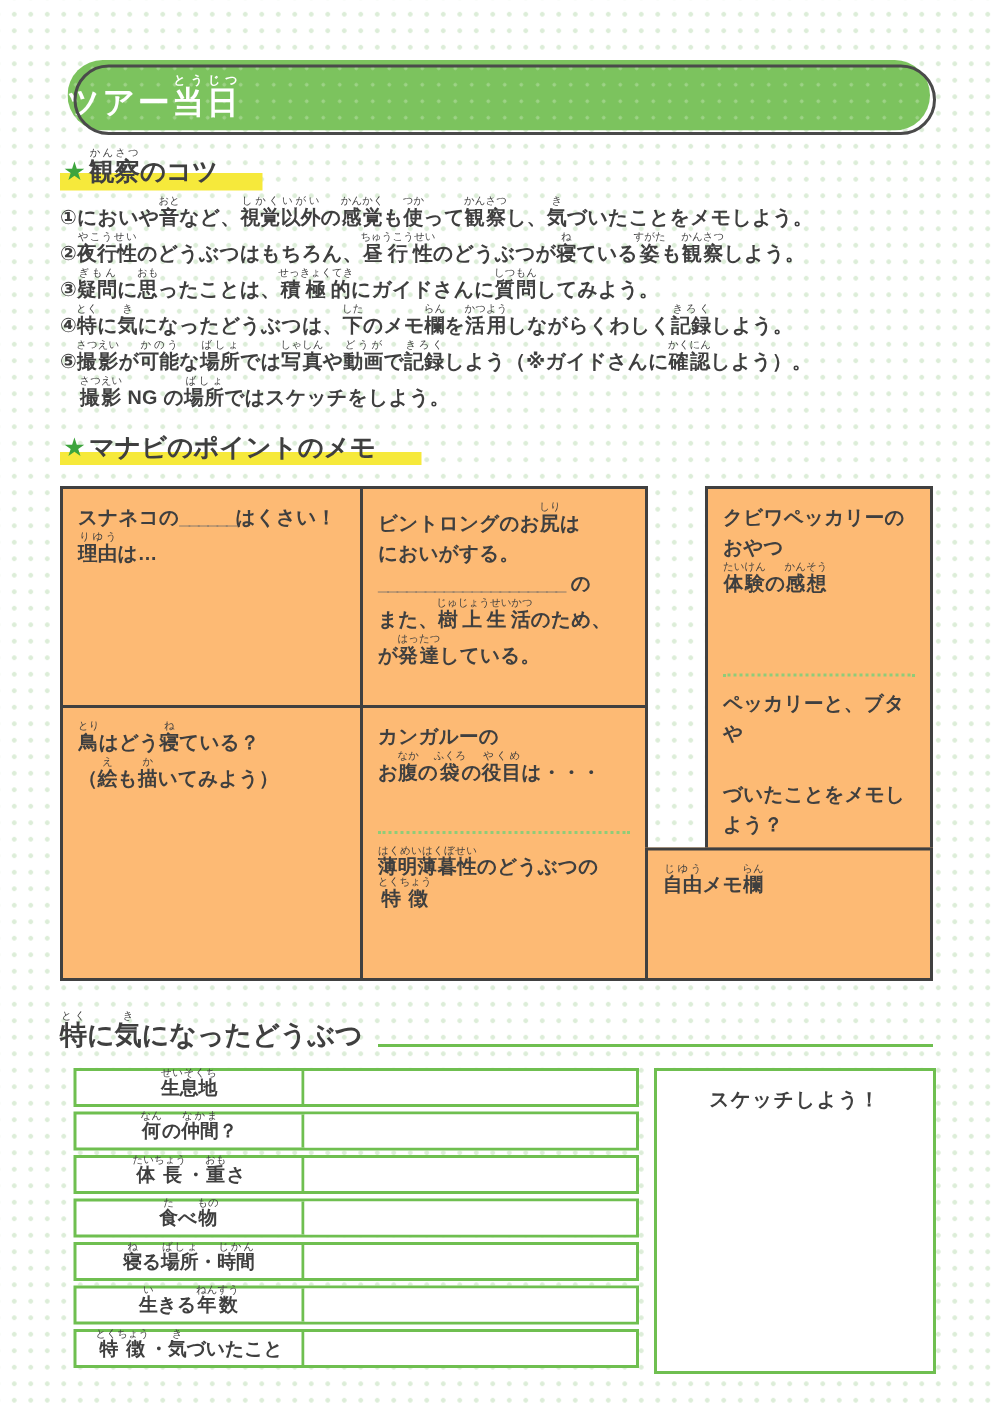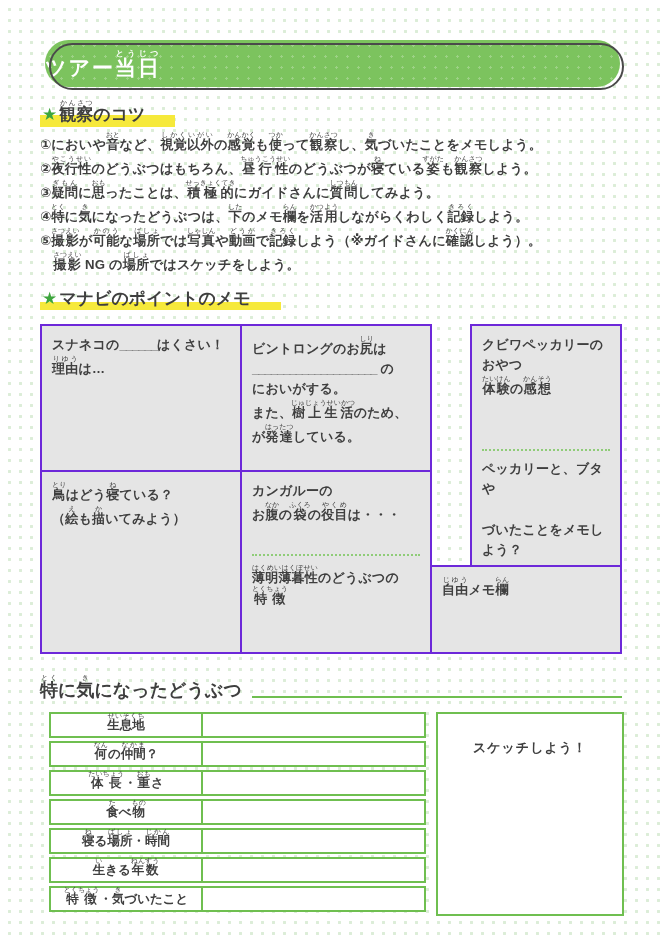--- a/index.html
+++ b/index.html
@@ -61,22 +61,22 @@
 
   
   .memo-section { margin: 16px 0 0 40px; }
   .memo-grid { display: flex; margin-top: 14px; }
   .memo-col { display: flex; flex-direction: column; }
   .memo-col + .memo-col { margin-left: -2px; }
   .memo-col1 { width: 202px; }
   .memo-col2 { width: 192px; }
   .memo-col3 { width: 192px; }
   .memo-cell {
-    border: 2px solid #6d28d9;
-    background: #e5e5e5;
+    border: 2px solid #404040;
+    background: #fdba74;
     padding: 9px 10px 6px 10px;
     overflow: hidden;
   }
   .memo-cell + .memo-cell { margin-top: -2px; }
   .memo-col1 .memo-cell:nth-child(1) { height: 148px; }
   .memo-col1 .memo-cell:nth-child(2) { height: 184px; }
   .memo-col2 .memo-cell:nth-child(1) { height: 148px; }
   .memo-col2 .memo-cell:nth-child(2) { height: 184px; }
   .memo-col3 .memo-cell:nth-child(1) { height: 243px; margin-left: 40px; }
   .memo-col3 .memo-cell:nth-child(2) { height: 89px; }
@@ -112,21 +112,21 @@
     text-align: center;
   }
   .animal-value { flex: 1; background: #ffffff; }
 
   .sketch-box {
     margin-left: 10px;
     width: 188px; height: 204px;
     border: 2px solid #6fbf50;
     background: #ffffff;
     text-align: center;
-    padding-top: 25px;
+    padding-top: 10px;
   }
   .sketch-label { font-size: 13px; font-weight: bold; letter-spacing: 1px; }
 
   ruby { ruby-position: over; }
 </style>
 </head>
 <body>
 
 <div class="page">
 
@@ -155,22 +155,22 @@
             <div class="memo-line"><ruby>理由<rt>りゆう</rt></ruby>は…</div>
           </div>
           <div class="memo-cell">
             <div class="memo-line"><ruby>鳥<rt>とり</rt></ruby>はどう<ruby>寝<rt>ね</rt></ruby>ている？</div>
             <div class="memo-line">（<ruby>絵<rt>え</rt></ruby>も<ruby>描<rt>か</rt></ruby>いてみよう）</div>
           </div>
         </div>
         <div class="memo-col memo-col2">
           <div class="memo-cell">
             <div class="memo-line">ビントロングのお<ruby>尻<rt>しり</rt></ruby>は</div>
+            <div class="memo-line">においがする。</div>
             <div class="memo-line"><span class="blank">____________________</span> の</div>
-            <div class="memo-line">においがする。</div>
             <div class="memo-line">また、<ruby>樹上生活<rt>じゅじょうせいかつ</rt></ruby>のため、</div>
             <div class="memo-line">が<ruby>発達<rt>はったつ</rt></ruby>している。</div>
           </div>
           <div class="memo-cell">
             <div class="memo-line">カンガルーの</div>
             <div class="memo-line">お<ruby>腹<rt>なか</rt></ruby>の<ruby>袋<rt>ふくろ</rt></ruby>の<ruby>役目<rt>やくめ</rt></ruby>は・・・</div>
             <div class="line-spacer"></div>
             <div class="dotted-divider"></div>
             <div class="memo-line"><ruby>薄明薄暮性<rt>はくめいはくぼせい</rt></ruby>のどうぶつの<ruby>特徴<rt>とくちょう</rt></ruby></div>
           </div>

